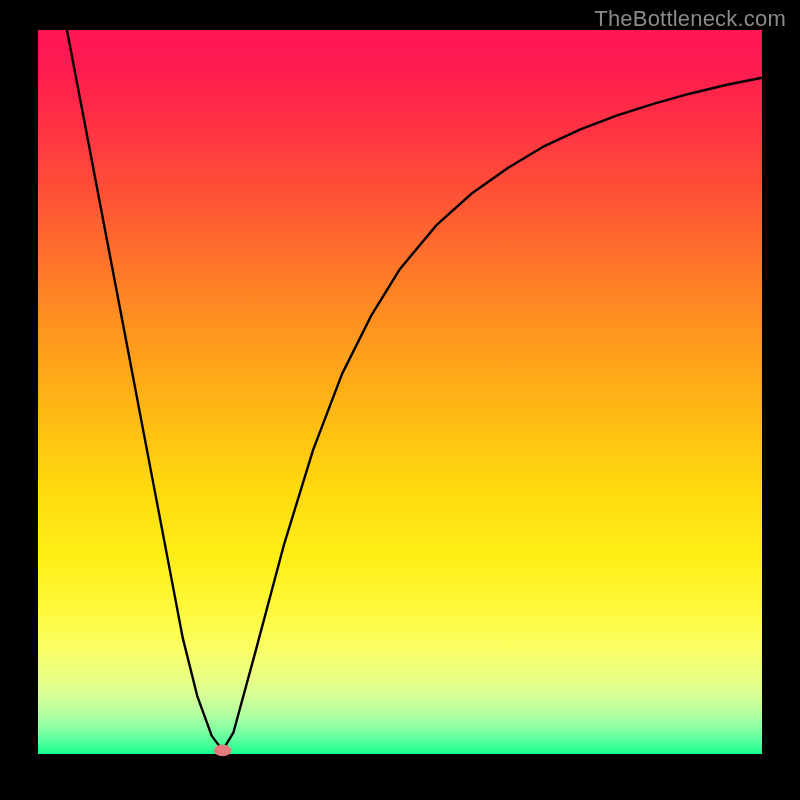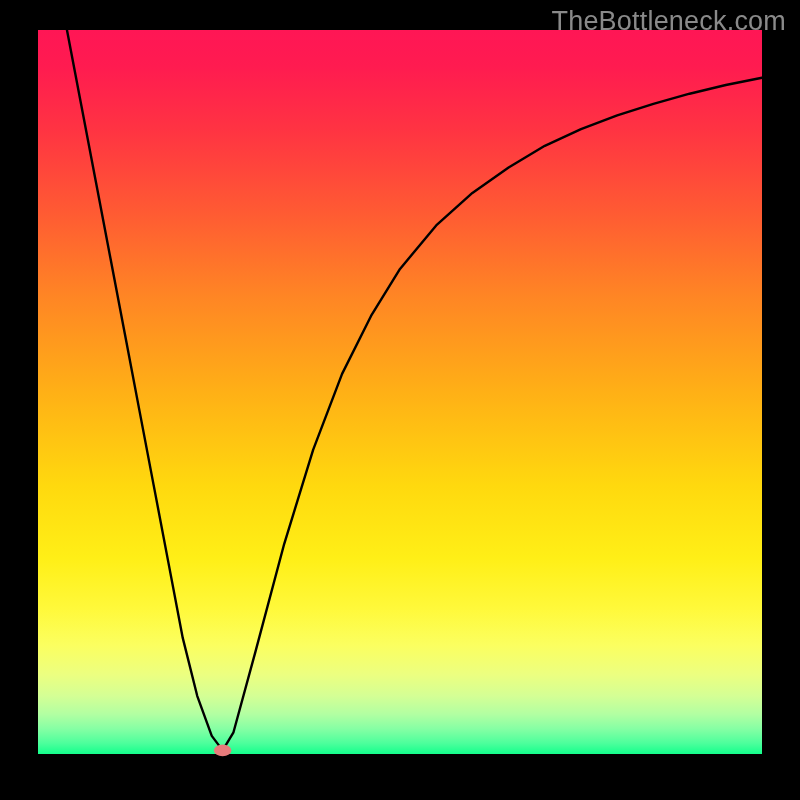--- a/index.html
+++ b/index.html
@@ -18,21 +18,21 @@
   svg {
     position: absolute;
     top: 0;
     left: 0;
   }
   .watermark {
     position: absolute;
     top: 6px;
     right: 14px;
     font-family: Arial, Helvetica, sans-serif;
-    font-size: 27px;
+    font-size: 22px;
     color: #8a8a8a;
     letter-spacing: 0.2px;
     user-select: none;
   }
 </style>
 </head>
 <body>
 
 <div class="canvas-wrap">
 

